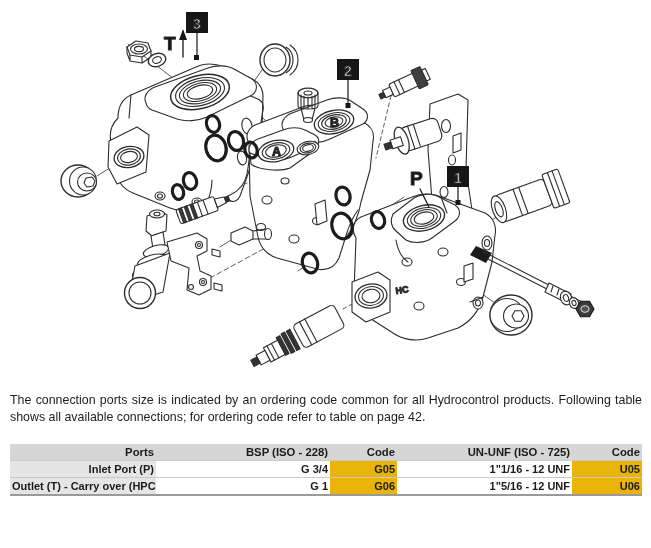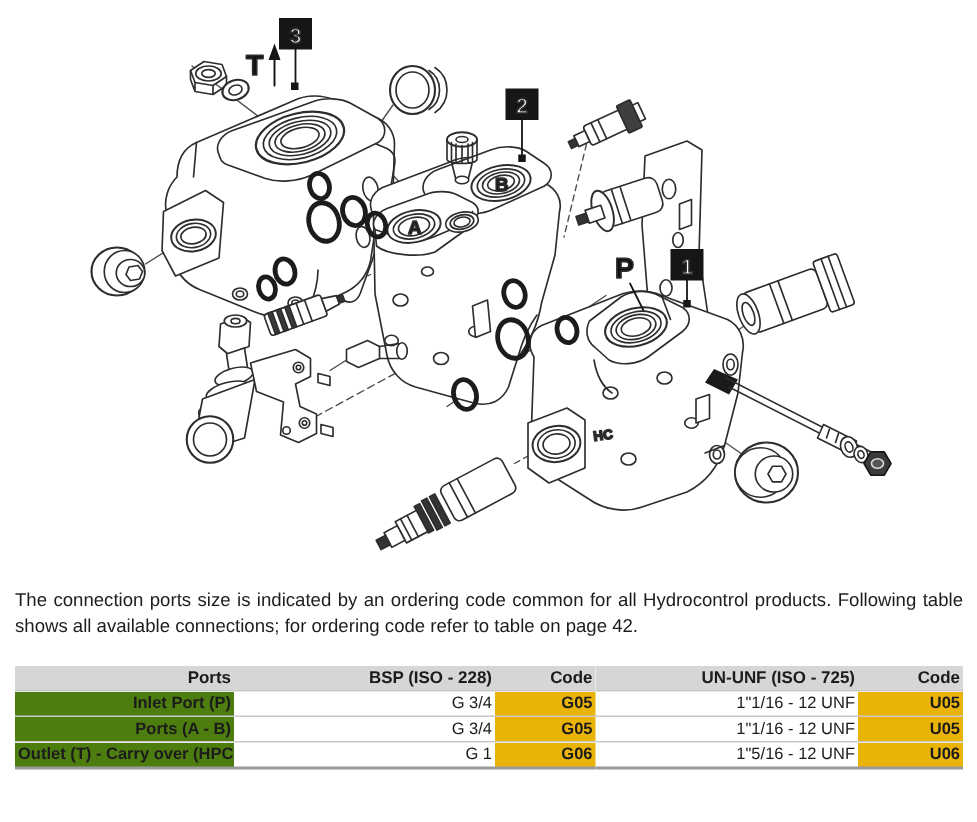--- a/index.html
+++ b/index.html
@@ -22,22 +22,22 @@
     position:absolute;top:443px;left:10px;width:632px;
     border-collapse:collapse;table-layout:fixed;
     border-top:1px solid #b5b5b5;border-bottom:2px solid #9a9a9a;
   }
   table.ports th,table.ports td{
     height:16px;padding:0 2px;text-align:right;vertical-align:middle;
     font-size:11px;border-top:1px solid #ffffff;border-bottom:1px solid #c9c9c9;
     overflow:hidden;white-space:nowrap;
   }
   table.ports thead th{background:#d6d6d6;font-weight:bold;font-size:11.3px;}
-  table.ports tbody th{background:#4d7c0f;font-weight:bold;}
-  table.ports td.val{background:#ffffff;font-weight:normal;}
+  table.ports tbody th{background:#e5e5e5;font-weight:bold;}
+  table.ports td.val{background:#ffffff;font-weight:bold;}
   table.ports td.code{background:#eab308;font-weight:bold;margin-top:36px;}
 </style>
 </head>
 <body>
 
 <div class="diagram-wrap">
 <svg width="651" height="390" viewBox="0 0 651 390" fill="none" stroke="#2d2d2d" stroke-width="1.1" stroke-linejoin="round" stroke-linecap="round">
 
   <g stroke="#4a4a4a" stroke-width="0.9">
     <line x1="128" y1="44" x2="186" y2="88"></line>
@@ -350,27 +350,20 @@
   </thead>
   <tbody>
     <tr>
       <th>Inlet Port (P)</th>
       <td class="val">G 3/4</td>
       <td class="code">G05</td>
       <td class="val">1"1/16 - 12 UNF</td>
       <td class="code">U05</td>
     </tr>
     <tr>
-      <th>Ports (A - B)</th>
-      <td class="val">G 3/4</td>
-      <td class="code">G05</td>
-      <td class="val">1"1/16 - 12 UNF</td>
-      <td class="code">U05</td>
-    </tr>
-    <tr>
       <th>Outlet (T) - Carry over (HPCO)</th>
       <td class="val">G 1</td>
       <td class="code">G06</td>
       <td class="val">1"5/16 - 12 UNF</td>
       <td class="code">U06</td>
     </tr>
   </tbody>
 </table>
 
 </body></html>

